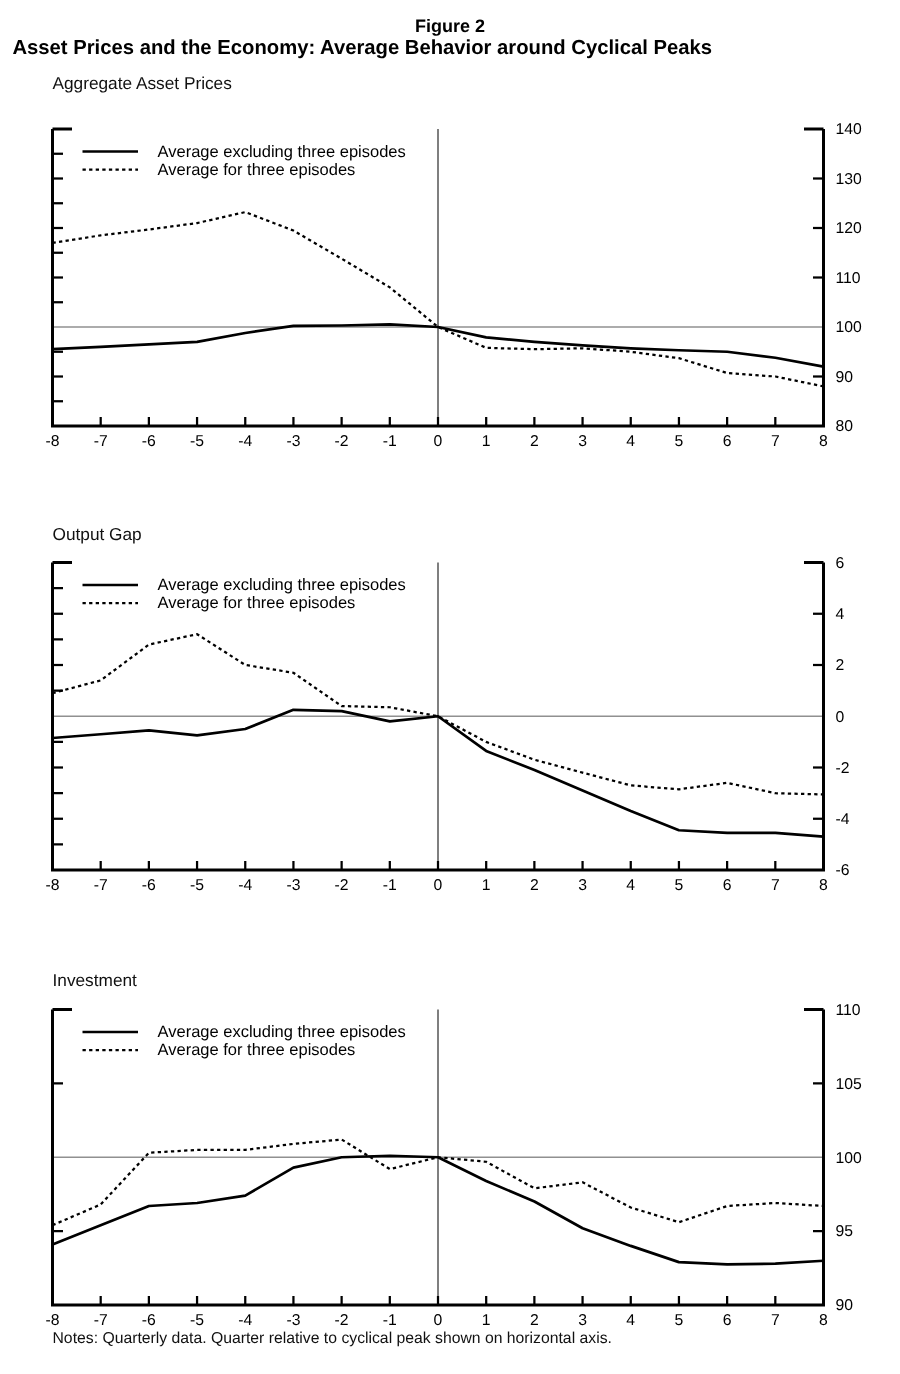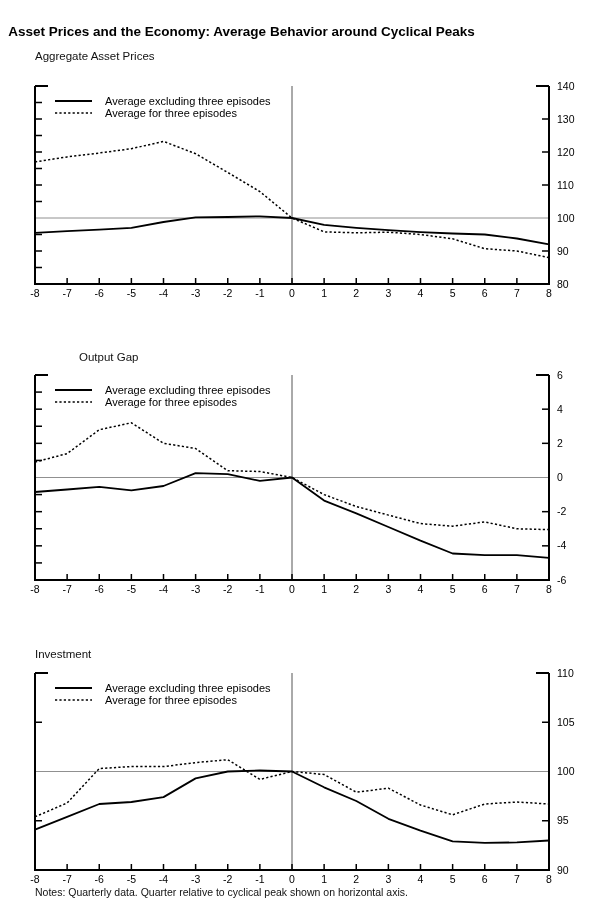--- a/index.html
+++ b/index.html
@@ -4,30 +4,31 @@
 <style>
   html,body { margin:0; padding:0; background:#ffffff; }
   body { width:600px; height:916px; font-family:"Liberation Sans", sans-serif; color:#000; }
   .page { position:relative; width:600px; height:916px; background:#fff; overflow:hidden; }
   .fig-title   { position:absolute; top:10px; left:0; width:600px; text-align:center;
                  font-size:12px; font-weight:bold; }
   .fig-subtitle{ position:absolute; top:24px; left:0; width:483px; text-align:center;
                  font-size:13.5px; font-weight:bold; }
   .panel-title { position:absolute; left:35px; font-size:11.5px; color:#111; }
   #pt-0 { top:50px; }
-  #pt-1 { top:351px;margin-left:44px; }
+  #pt-1 { top:351px; }
   #pt-2 { top:648px;text-align:right; }
   .notes { position:absolute; left:35px; top:886px; font-size:10.5px; color:#111; }
   svg.charts { position:absolute; top:0; left:0; }
   svg text { font-family:"Liberation Sans", sans-serif; fill:#000; }
 </style>
 </head>
 <body>
 
 <div class="page">
+  <div class="fig-title">Figure 2</div>
   <div class="fig-subtitle">Asset Prices and the Economy: Average Behavior around Cyclical Peaks</div>
 
   <svg class="charts" id="charts-svg" width="600" height="916" viewBox="0 0 600 916">
       <line x1="35" y1="218" x2="549" y2="218" stroke="#909090" stroke-width="1"></line>
       <line x1="292" y1="86" x2="292" y2="284" stroke="#555555" stroke-width="1"></line>
       <line x1="35" y1="86" x2="35" y2="284" stroke="#000000" stroke-width="2"></line>
       <line x1="549" y1="86" x2="549" y2="284" stroke="#000000" stroke-width="2"></line>
       <line x1="34" y1="284" x2="550" y2="284" stroke="#000000" stroke-width="2"></line>
       <line x1="35" y1="86" x2="48" y2="86" stroke="#000000" stroke-width="2"></line>
       <line x1="536" y1="86" x2="549" y2="86" stroke="#000000" stroke-width="2"></line>

